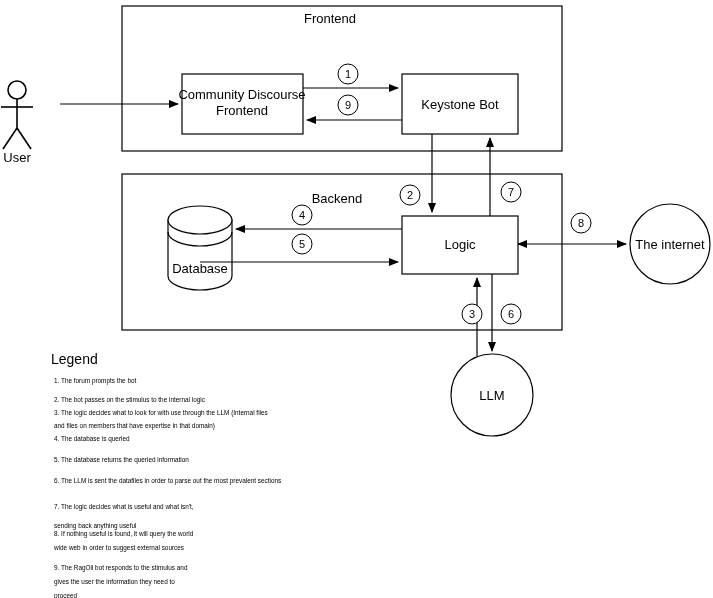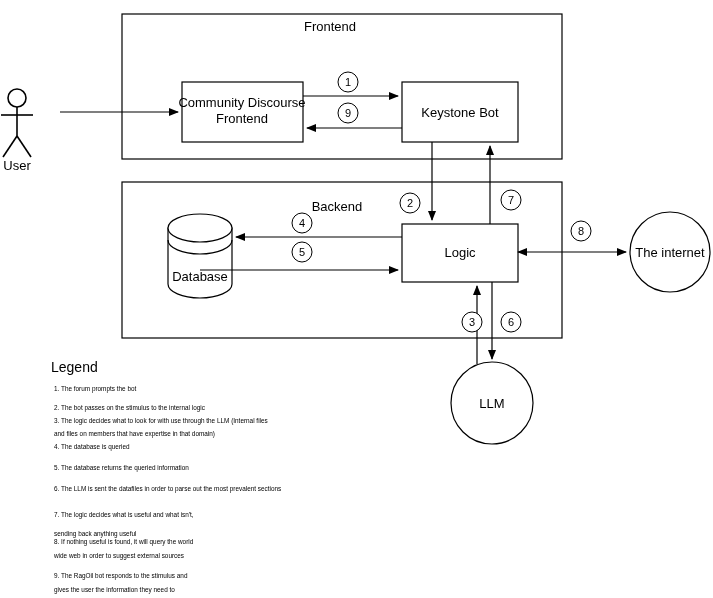--- a/index.html
+++ b/index.html
@@ -10,21 +10,21 @@
   body {
     width: 713px;
     height: 598px;
     position: relative;
     font-family: "Liberation Sans", sans-serif;
     color: #000000;
     overflow: hidden;
   }
   #canvas {
     position: absolute;
-    top: 12px; left: 0;
+    top: 4px; left: 0;
     width: 713px;
     height: 510px;
   }
   .diagram-svg {
     position: absolute;
     top: 0; left: 0;
     width: 713px;
     height: 598px;
   }
   text {

